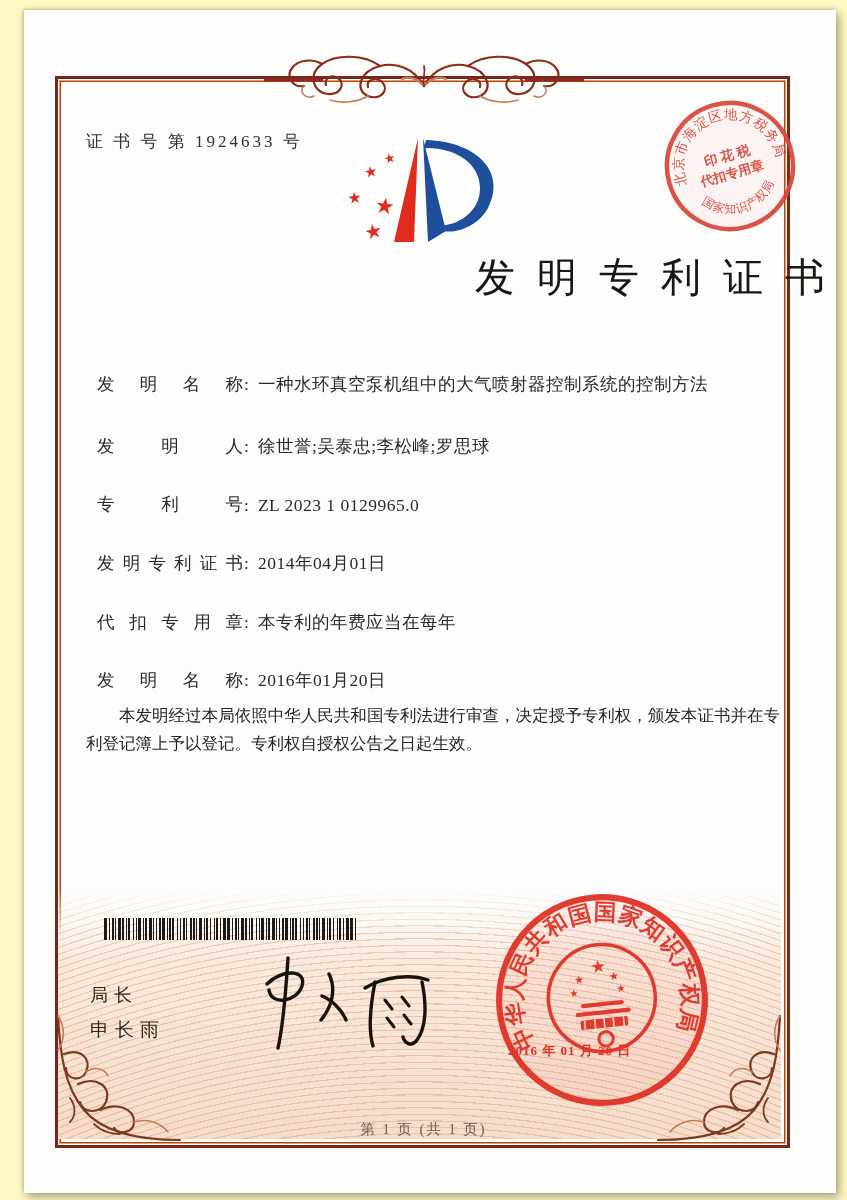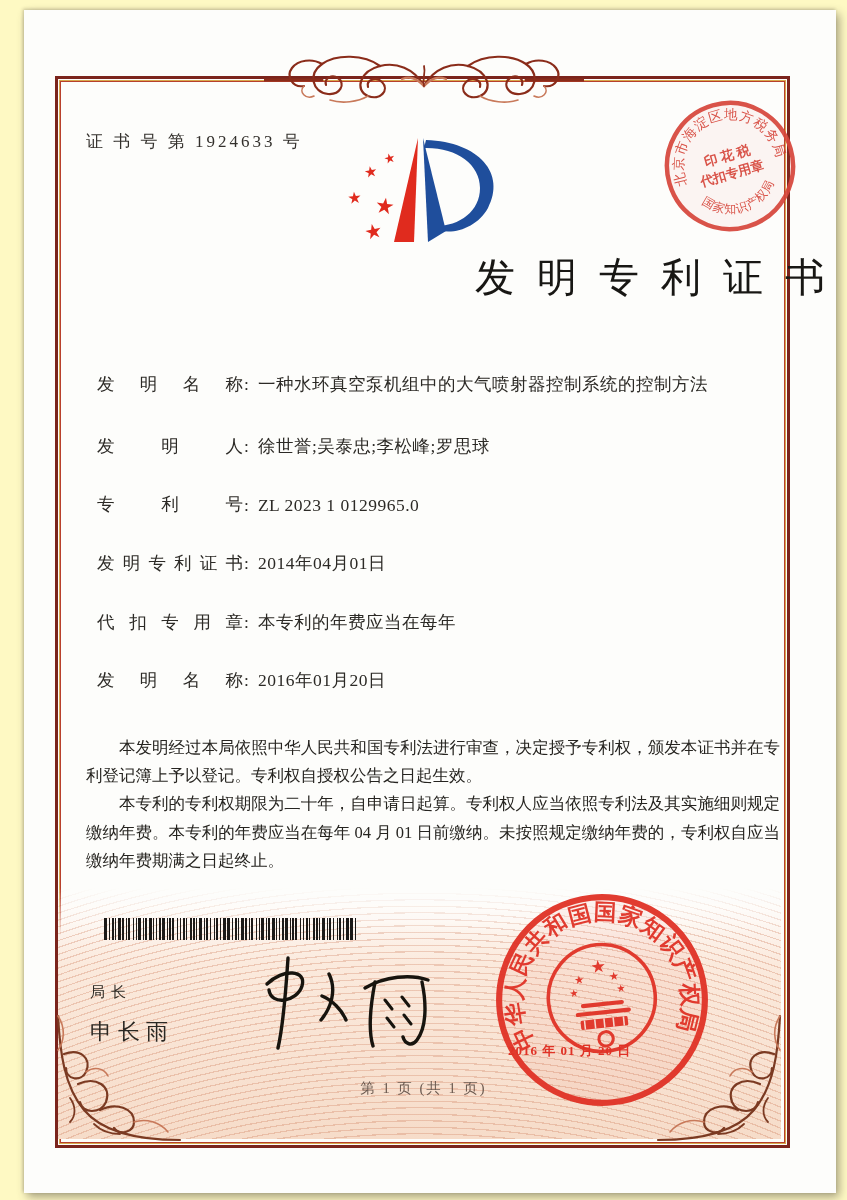--- a/index.html
+++ b/index.html
@@ -20,37 +20,37 @@
   .tax-stamp{position:absolute;left:644px;top:80px;width:172px;height:172px;transform:rotate(-16deg);
              opacity:.92;z-index:3;}
   .title{position:absolute;left:0;right:0;top:250px;text-align:right;font-size:40px;font-weight:normal;
          color:#181714;letter-spacing:.55em;padding-left:.55em;z-index:2;}
   .fields{position:absolute;left:88px;top:0;width:700px;z-index:2;}
   .field-row{position:absolute;left:9px;width:700px;font-size:17.5px;color:#2c2a26;white-space:nowrap;}
   .field-label{display:inline-block;width:146px;text-align:justify;text-align-last:justify;vertical-align:bottom;}
   .field-colon{display:inline-block;margin-left:1px;}
   .field-value{margin-left:9px;letter-spacing:.5px;}
   .paras{position:absolute;left:86px;top:702px;width:694px;font-size:16.5px;line-height:28.2px;
-         color:#262420;text-align:justify;z-index:2;margin-top:32px;}
+         color:#262420;text-align:justify;z-index:2;}
   .paras p{margin:0;text-indent:2em;}
   .guilloche{position:absolute;left:58px;top:888px;width:723px;height:251px;z-index:1;
      background:
        repeating-radial-gradient(circle at 50% 440%, rgba(203,118,84,.30) 0 1.2px, rgba(0,0,0,0) 1.2px 6.5px),
        linear-gradient(180deg,#ffffff 0%,#fbeadd 30%,#f6dcc9 100%);
      -webkit-mask-image:linear-gradient(180deg,transparent 0,#000 48px);
      mask-image:linear-gradient(180deg,transparent 0,#000 48px);}
   .barcode{position:absolute;left:103px;top:918px;width:256px;height:22px;z-index:2;}
-  .sig-title{position:absolute;left:90px;top:983px;font-size:15px;letter-spacing:6px;color:#2b2823;z-index:2;}
-  .sig-name{position:absolute;left:90px;top:1017px;font-size:22px;letter-spacing:6px;color:#2b2823;z-index:2;}
+  .sig-title{position:absolute;left:90px;top:983px;font-size:18px;letter-spacing:6px;color:#2b2823;z-index:2;}
+  .sig-name{position:absolute;left:90px;top:1017px;font-size:19px;letter-spacing:6px;color:#2b2823;z-index:2;}
   .signature{position:absolute;left:225px;top:948px;width:215px;height:108px;z-index:3;}
   .seal{position:absolute;left:494px;top:892px;width:216px;height:216px;transform:rotate(-6deg);
         opacity:.95;z-index:2;}
   .seal-date{position:absolute;left:508px;top:1042px;width:200px;font-size:13px;
              font-weight:bold;color:#e03226;letter-spacing:1px;z-index:3;}
-  .footer{position:absolute;left:0;right:0;top:1079px;text-align:center;font-size:14.5px;
+  .footer{position:absolute;left:0;right:0;top:1120px;text-align:center;font-size:14.5px;
           letter-spacing:2px;color:#6b5a50;z-index:2;}
 </style>
 </head>
 <body>
 
 <div class="stage">
 
   <div class="paper"></div>
 
   <div class="frame">
@@ -153,21 +153,20 @@
     <div class="field-row" style="top:610px">
       <span class="field-label">代扣专用章</span><span class="field-colon">:</span><span class="field-value">本专利的年费应当在每年</span>
     </div>
     <div class="field-row" style="top:668px">
       <span class="field-label">发明名称</span><span class="field-colon">:</span><span class="field-value">2016年01月20日</span>
     </div>
   </div>
 
   <div class="paras">
     <p>本发明经过本局依照中华人民共和国专利法进行审查，决定授予专利权，颁发本证书并在专利登记簿上予以登记。专利权自授权公告之日起生效。</p>
-    <p>本专利的专利权期限为二十年，自申请日起算。专利权人应当依照专利法及其实施细则规定缴纳年费。本专利的年费应当在每年 04 月 01 日前缴纳。未按照规定缴纳年费的，专利权自应当缴纳年费期满之日起终止。</p>
   </div>
 
   <svg class="barcode" viewBox="0 0 256 22" preserveAspectRatio="none">
     <path d="M1,11 H255" stroke="#1c1a18" stroke-width="22" stroke-dasharray="3 2 1 2 2 1 1 2 3 1 2 2 1 1 2 3 1 2 1 1 3 2 1 1 2 2 3 1 1 2 1 2 2 1 3 2 1 1 2 1 2 3 1 2 1 2 2 1 1 3 2 1 2 1 1 2 3 2 1 1 2 2 1 3 1 1 2 2 1 2 3 1"></path>
   </svg>
 
   <div class="sig-title">局长</div>
   <div class="sig-name">申长雨</div>
 
   <svg class="signature" viewBox="0 0 215 108">

